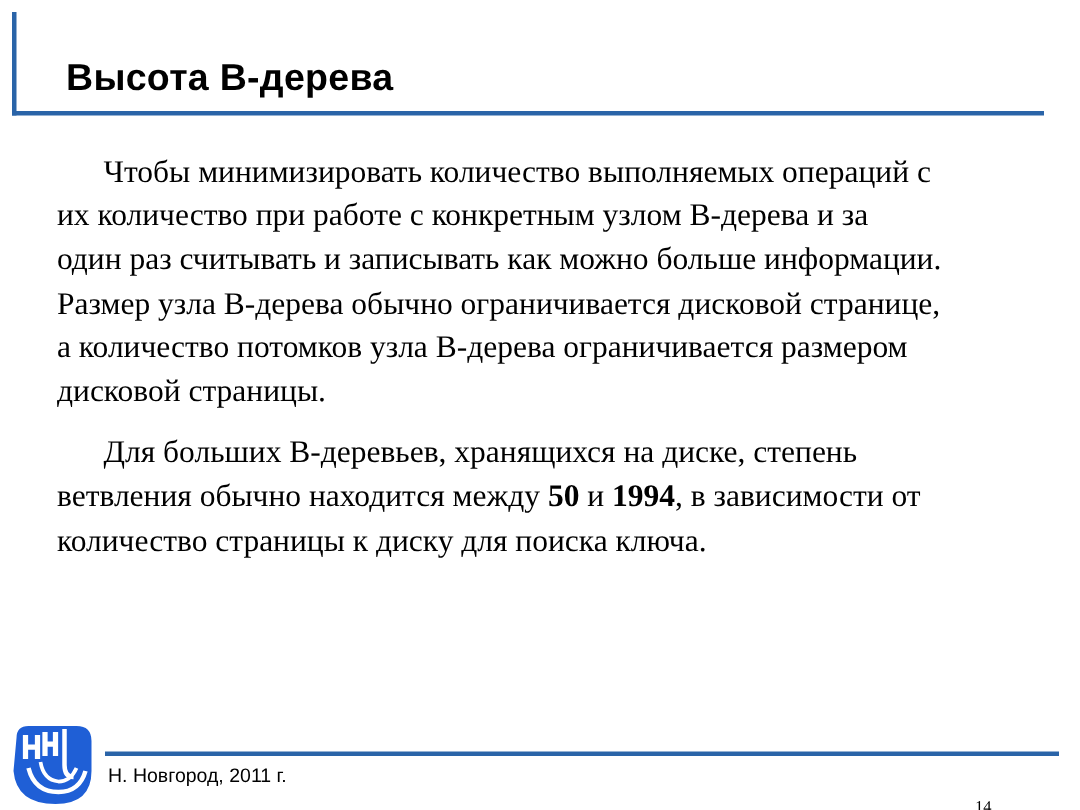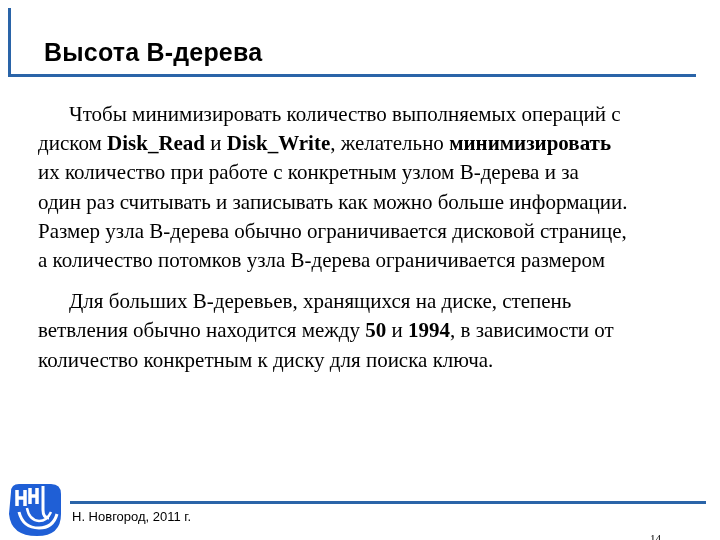--- a/index.html
+++ b/index.html
@@ -101,30 +101,30 @@
 <body>
 
 <div class="v-line"></div>
 <div class="h-line-top"></div>
 
 <h1 class="title">Высота B-дерева</h1>
 
 <div class="content" id="content">
     <div class="para">
       <span class="line indent"><span>Чтобы минимизировать количество выполняемых операций с</span></span>
-      <span class="line"><span>диском </span><span class="bold">Disk_Read</span><span> и </span><span class="bold">Disk_Write</span><span>, желательно </span><span class="bold">минимизировать</span></span>
       <span class="line"><span>их количество при работе с конкретным узлом B-дерева и за</span></span>
       <span class="line"><span>один раз считывать и записывать как можно больше информации.</span></span>
       <span class="line"><span>Размер узла B-дерева обычно ограничивается дисковой странице,</span></span>
       <span class="line"><span>а количество потомков узла B-дерева ограничивается размером</span></span>
+      <span class="line"><span>дисковой страницы.</span></span>
     </div>
     <div class="para">
       <span class="line indent"><span>Для больших B-деревьев, хранящихся на диске, степень</span></span>
       <span class="line"><span>ветвления обычно находится между </span><span class="bold">50</span><span> и </span><span class="bold">1994</span><span>, в зависимости от</span></span>
-      <span class="line"><span>количество конкретным к диску для поиска ключа.</span></span>
+      <span class="line"><span>количество страницы к диску для поиска ключа.</span></span>
     </div>
   </div>
 
 <svg class="logo" viewBox="0 0 60 58">
   <path d="M6 12 Q6 4 14 4 L46 4 Q56 4 56 14 L56 34 Q56 56 32 56 Q6 56 4 34 Z" fill="#1f5fd6"></path>
 
   <path d="M12 10 L12 26 M12 18 L20 18 M20 10 L20 26" stroke="#ffffff" stroke-width="3.5" fill="none"></path>
   <path d="M25 8 L25 24 M25 16 L32 16 M32 8 L32 24" stroke="#ffffff" stroke-width="3.5" fill="none"></path>
 
   <path d="M38 6 L38 30 Q38 38 44 38" stroke="#ffffff" stroke-width="3" fill="none"></path>

